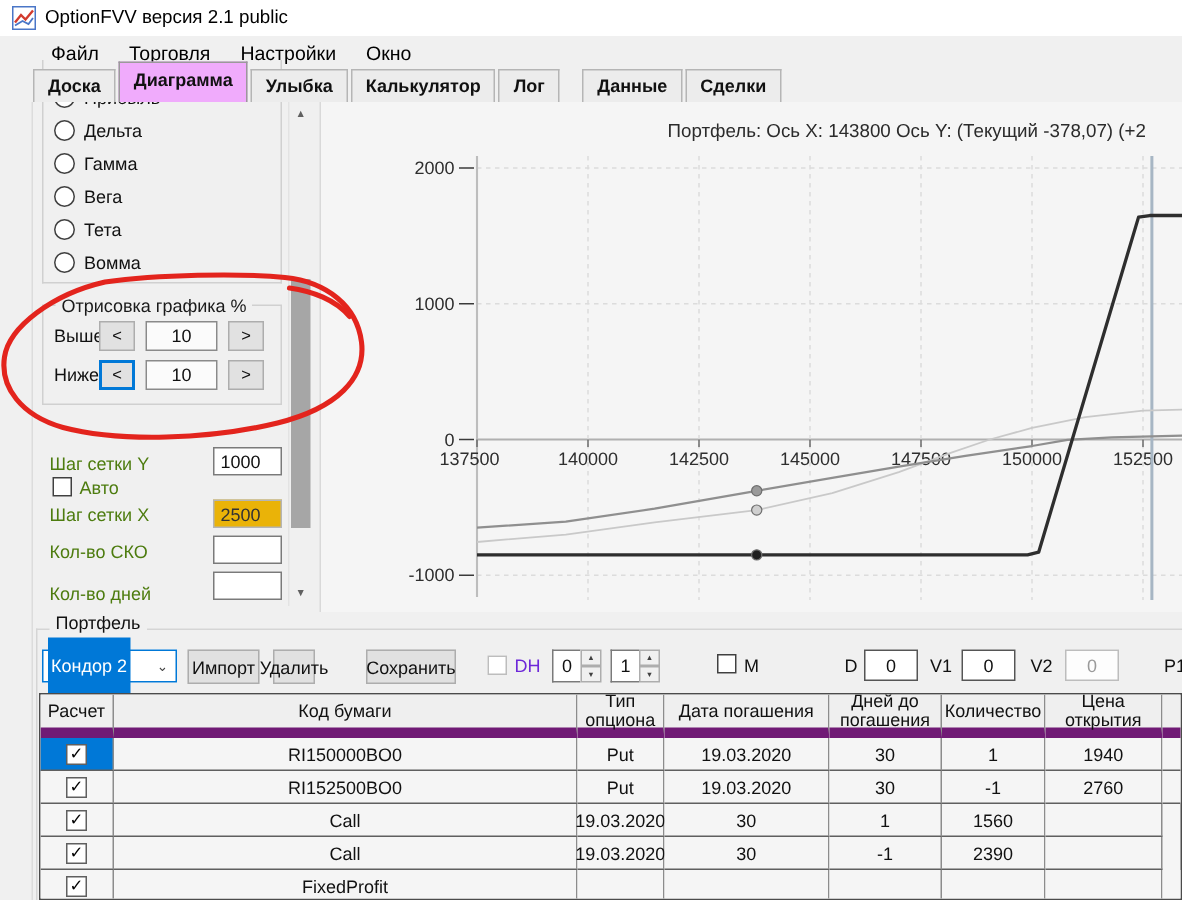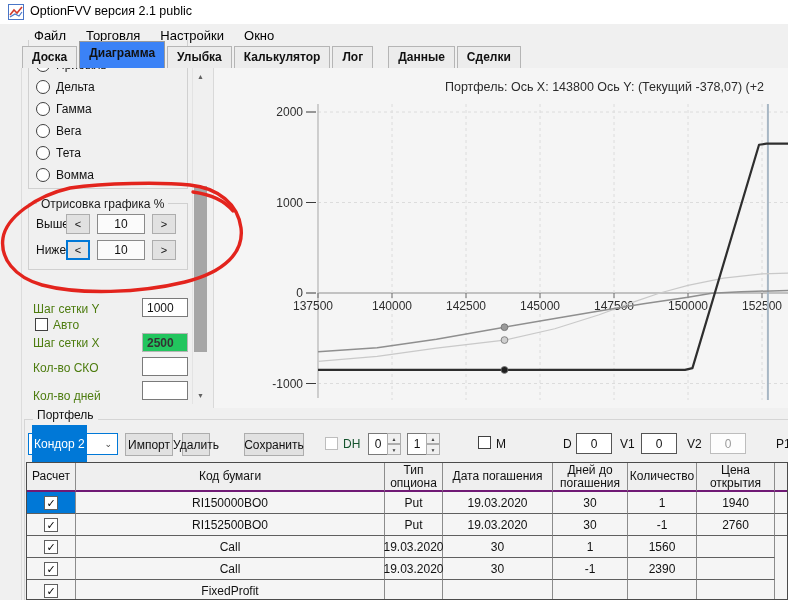--- a/index.html
+++ b/index.html
@@ -9,39 +9,39 @@
   
   .titlebar{left:0;top:0;width:788px;height:24px;background:#fff;}
   .title-text{left:30px;top:4px;font-size:12.5px;color:#000;}
   
   .menubar{left:0;top:24px;width:788px;height:22px;background:#f0f0f0;display:flex;align-items:center;padding-left:24px;box-sizing:border-box;}
   .menu-item{padding:3px 10px;font-size:13px;color:#000;}
   
   .tabstrip{left:0;top:46px;width:788px;height:22px;background:#f0f0f0;z-index:5;font-weight:bold;}
   .tabs-inner{position:absolute;left:22px;bottom:0;display:flex;align-items:flex-end;}
   .tab{background:#ececec;border:1px solid #b5b5b5;border-bottom:none;padding:3px 9px 3px 9px;margin-right:2px;height:15px;font-size:12px;}
-  .tab.active{background:#3b82f6;height:19px;padding-top:4px;position:relative;z-index:7;border-color:#9a9a9a;}
+  .tab.active{background:#f0abfc;height:19px;padding-top:4px;position:relative;z-index:7;border-color:#9a9a9a;}
   .tab.gap-before{margin-left:13px;}
   .tabpage-topline{left:0;top:67px;width:788px;height:1px;background:#c9c9c9;z-index:4;}
   .tabpage-leftline{left:21px;top:68px;width:1px;height:532px;background:#dcdcdc;}
   
   .radio-groupbox{left:28px;top:40px;width:158px;height:148px;border:1px solid #d0d0d0;border-top:none;background:transparent;}
   .radio-list{left:36px;top:58px;display:flex;flex-direction:column;}
   .radio-row{display:flex;align-items:center;height:14px;margin-bottom:8px;}
   .radio-circle{width:12px;height:12px;border:1px solid #404040;border-radius:50%;background:#fff;margin-right:6px;flex:none;}
   .groupbox{border:1px solid #d0d0d0;background:transparent;}
   .group-label{position:absolute;top:-7px;left:8px;background:#f0f0f0;padding:0 4px;font-size:12px;color:#1a1a1a;}
   .spin-row{display:flex;align-items:center;margin-bottom:6px;}
   .spin-label{width:30px;font-size:12px;}
   .small-btn{width:24px;height:20px;background:#e1e1e1;border:1px solid #adadad;font-size:11px;display:flex;align-items:center;justify-content:center;box-sizing:border-box;}
   .small-btn.focused{border:2px solid #0078d7;}
   .spin-field{width:48px;height:20px;background:#fbfbfb;border:1px solid #8a8a8a;display:flex;align-items:center;justify-content:center;box-sizing:border-box;margin:0 7px;}
   .fld-label{font-size:12px;color:#4d7c0f;}
   .txt-input{background:#fff;border:1px solid #7a7a7a;box-sizing:border-box;font-size:12px;padding:2px 4px;display:flex;align-items:center;}
-  .txt-input.disabled{background:#22c55e;border-color:#b5b5b5;color:#333;font-weight:bold;}
+  .txt-input.disabled{background:#eab308;border-color:#b5b5b5;color:#333;}
   .cb{width:13px;height:13px;background:#fff;border:1px solid #404040;box-sizing:border-box;font-size:11px;line-height:11px;text-align:center;color:#111;}
   .cb.disabled{border-color:#bdbdbd;}
   
   .vscroll{left:192px;top:68px;width:15px;height:336px;background:#f0f0f0;border-left:1px solid #e3e3e3;}
   .vscroll .arrow{position:absolute;left:0;width:15px;height:17px;color:#616161;font-size:7px;display:flex;align-items:center;justify-content:center;}
   .vscroll .thumb{position:absolute;left:1px;width:13px;background:#a6a6a6;}
   .panel-divider{left:213px;top:68px;width:1px;height:340px;background:#d9d9d9;}
   
   .chart-area{left:214px;top:68px;width:574px;height:340px;background:#f5f5f5;}
   .chart-header{left:445px;top:80px;font-size:12.5px;color:#2b2b2b;white-space:nowrap;width:343px;overflow:hidden;}
@@ -52,26 +52,26 @@
   .combo .val{background:#0078d7;color:#fff;padding:12px 2px;margin-left:3px;font-size:12px;}
   .combo .chev{margin-left:auto;margin-right:5px;color:#444;font-size:9px;}
   .btn{background:#e1e1e1;border:1px solid #adadad;font-size:12px;display:flex;align-items:center;justify-content:center;box-sizing:border-box;height:23px;}
   .updown{display:flex;height:22px;box-sizing:border-box;}
   .updown .num{width:19px;background:#fff;border:1px solid #7a7a7a;border-right:none;display:flex;align-items:center;justify-content:center;font-size:12px;box-sizing:border-box;}
   .updown .arrows{width:14px;display:flex;flex-direction:column;}
   .updown .arrows div{flex:1;background:#f0f0f0;border:1px solid #adadad;font-size:5px;color:#404040;display:flex;align-items:center;justify-content:center;box-sizing:border-box;}
   .mini-field{width:36px;height:21px;border:1px solid #555;background:#fff;display:flex;align-items:center;justify-content:center;font-size:12px;box-sizing:border-box;}
   .mini-field.disabled{border-color:#bdbdbd;color:#9a9a9a;background:#fdfdfd;}
   .tb-label{font-size:12px;color:#111;}
-  .tb-label.dim{color:#14532d;}
+  .tb-label.dim{color:#6d28d9;}
   
   .grid-table{left:26px;top:462px;width:762px;height:138px;overflow:hidden;border:1px solid #4b4b4b;box-sizing:border-box;background:#f5f5f5;}
   .g-row{display:grid;grid-template-columns:49px 309px 58px 110px 75px 69px 78px 40px;}
   .g-cell{border-right:1px solid #8c8c8c;border-bottom:1px solid #5f5f5f;display:flex;align-items:center;justify-content:center;text-align:center;font-size:12px;background:#f5f5f5;box-sizing:border-box;}
-  .g-head .g-cell{background:#efefef;height:29px;line-height:13px;padding:0 2px;border-bottom:2px solid #701a75;}
+  .g-head .g-cell{background:#efefef;height:29px;line-height:13px;padding:0 2px;border-bottom:7px solid #701a75;}
   .g-body .g-cell{height:22px;}
   .g-cell.sel{background:#0078d7;}
   .tbl-cb{width:14px;height:14px;background:#fff;border:1px solid #5f5f5f;font-size:11px;line-height:12px;text-align:center;color:#000;box-sizing:border-box;}
   
   #annotation-svg{left:0;top:0;z-index:60;pointer-events:none;}
   svg text{font-family:"Liberation Sans","DejaVu Sans",sans-serif;}
 </style>
 </head>
 <body>
 

